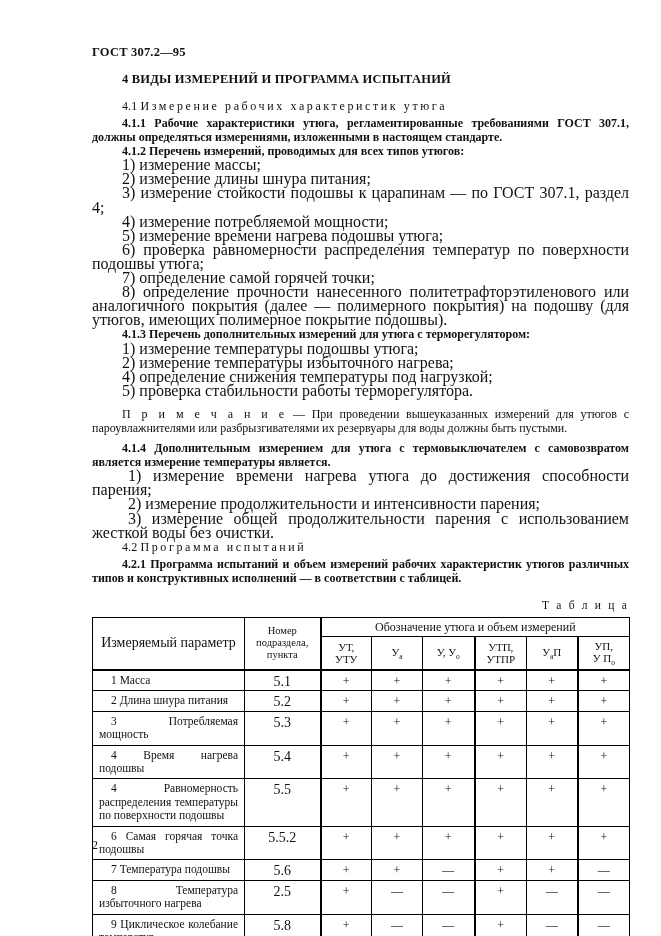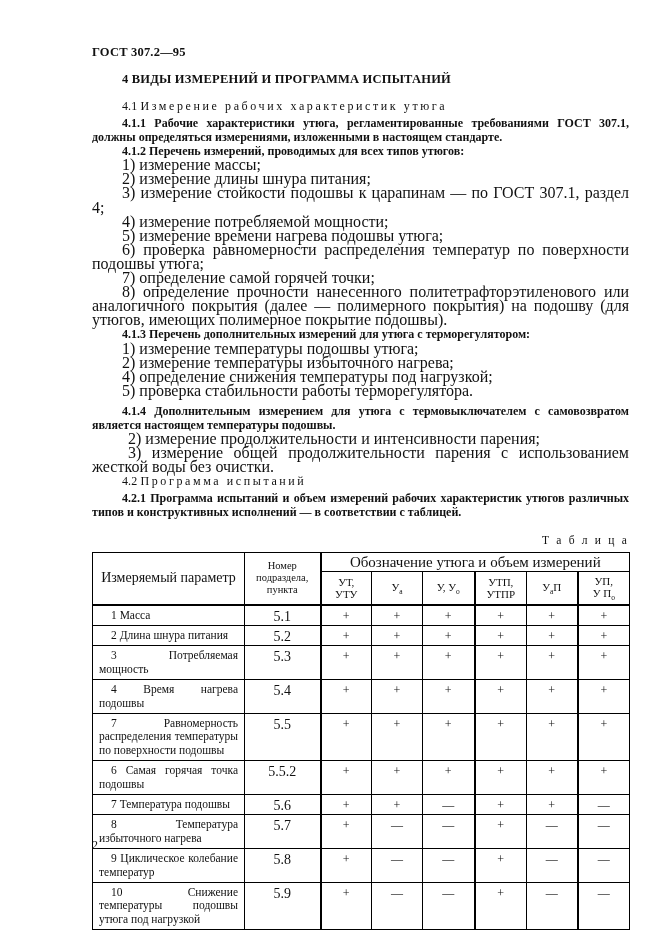--- a/index.html
+++ b/index.html
@@ -121,21 +121,21 @@
   .hdr-param {
     font-weight: bold;
     font-size: 14px;
   }
   .hdr-num {
     font-weight: bold;
     font-size: 10.5px;
     line-height: 12px;
   }
   .hdr-span {
-    font-size: 15px;
+    font-size: 12px;
   }
   .hdr-code {
     font-size: 11px;
     line-height: 12.5px;
   }
   .hdr-code sub {
     font-size: 7.5px;
     vertical-align: baseline;
     position: relative;
     top: 3px;
@@ -200,25 +200,27 @@
     <p class="listitem">6)  проверка равномерности распределения температур по поверхности подошвы утюга;</p>
     <p class="listitem">7)  определение самой горячей точки;</p>
     <p class="listitem">8)  определение прочности нанесенного политетрафторэтиленового или аналогичного покрытия (далее — полимерного покрытия) на подошву (для утюгов, имеющих полимерное покрытие подошвы).</p>
 
     <p class="para">4.1.3  Перечень дополнительных измерений для утюга с терморегулятором:</p>
     <p class="listitem">1)  измерение температуры подошвы утюга;</p>
     <p class="listitem">2)  измерение температуры избыточного нагрева;</p>
     <p class="listitem">4)  определение снижения температуры под нагрузкой;</p>
     <p class="listitem">5)  проверка стабильности работы терморегулятора.</p>
 
+    <p class="note"><span class="lead">П р и м е ч а н и е</span><span> — При проведении вышеуказанных измерений для утюгов с пароувлажнителями или разбрызгивателями их резервуары для воды должны быть пустыми.</span></p>
 
     <div class="gap-sm"></div>
 
-    <p class="para">4.1.4  Дополнительным измерением для утюга с термовыключателем с самовозвратом является настоящем температуры подошвы.</p>
-
+    <p class="para">4.1.4  Дополнительным измерением для утюга с термовыключателем с самовозвратом является измерение температуры является.</p>
+
+    <p class="listitem hang">1)  измерение времени нагрева утюга до достижения способности парения;</p>
     <p class="listitem hang">2)  измерение продолжительности и интенсивности парения;</p>
     <p class="listitem hang">3)  измерение общей продолжительности парения с использованием жесткой воды без очистки.</p>
 
     <div class="clause-spaced">
       <span>4.2</span>
       <span class="sp">Программа испытаний</span>
     </div>
 
     <p class="para">4.2.1  Программа испытаний и объем измерений рабочих характеристик утюгов различных типов и конструктивных исполнений — в соответствии с таблицей.</p>
 
@@ -300,21 +302,21 @@
           <td class="param">4  Время нагрева подошвы</td>
           <td class="num">5.4</td>
           <td class="mark colsep-thick">+</td>
           <td class="mark">+</td>
           <td class="mark">+</td>
           <td class="mark colsep-thick">+</td>
           <td class="mark">+</td>
           <td class="mark colsep-thick">+</td>
         </tr>
         <tr>
-          <td class="param">7  Равномерность распределения температуры по поверхности подошвы</td>
+          <td class="param">4  Равномерность распределения температуры по поверхности подошвы</td>
           <td class="num">5.5</td>
           <td class="mark colsep-thick">+</td>
           <td class="mark">+</td>
           <td class="mark">+</td>
           <td class="mark colsep-thick">+</td>
           <td class="mark">+</td>
           <td class="mark colsep-thick">+</td>
         </tr>
         <tr>
           <td class="param">6  Самая горячая точка подошвы</td>
@@ -331,21 +333,21 @@
           <td class="num">5.6</td>
           <td class="mark colsep-thick">+</td>
           <td class="mark">+</td>
           <td class="mark">—</td>
           <td class="mark colsep-thick">+</td>
           <td class="mark">+</td>
           <td class="mark colsep-thick">—</td>
         </tr>
         <tr>
           <td class="param">8  Температура избыточного нагрева</td>
-          <td class="num">5.7</td>
+          <td class="num">2.5</td>
           <td class="mark colsep-thick">+</td>
           <td class="mark">—</td>
           <td class="mark">—</td>
           <td class="mark colsep-thick">+</td>
           <td class="mark">—</td>
           <td class="mark colsep-thick">—</td>
         </tr>
         <tr>
           <td class="param">9  Циклическое колебание температур</td>
           <td class="num">5.8</td>

